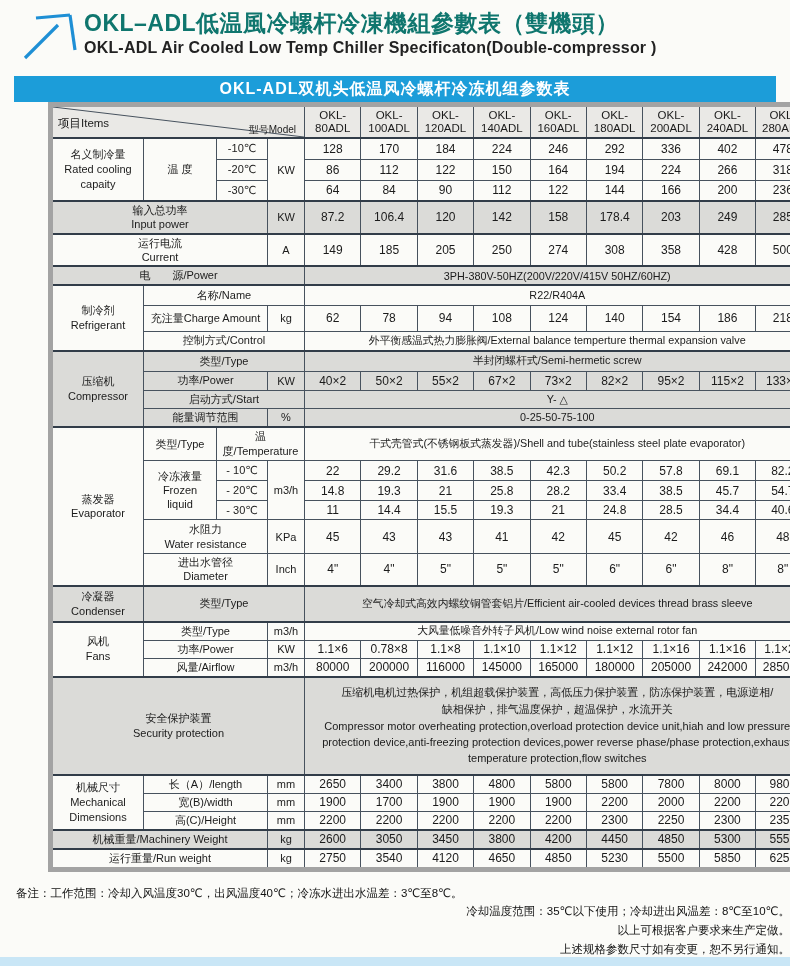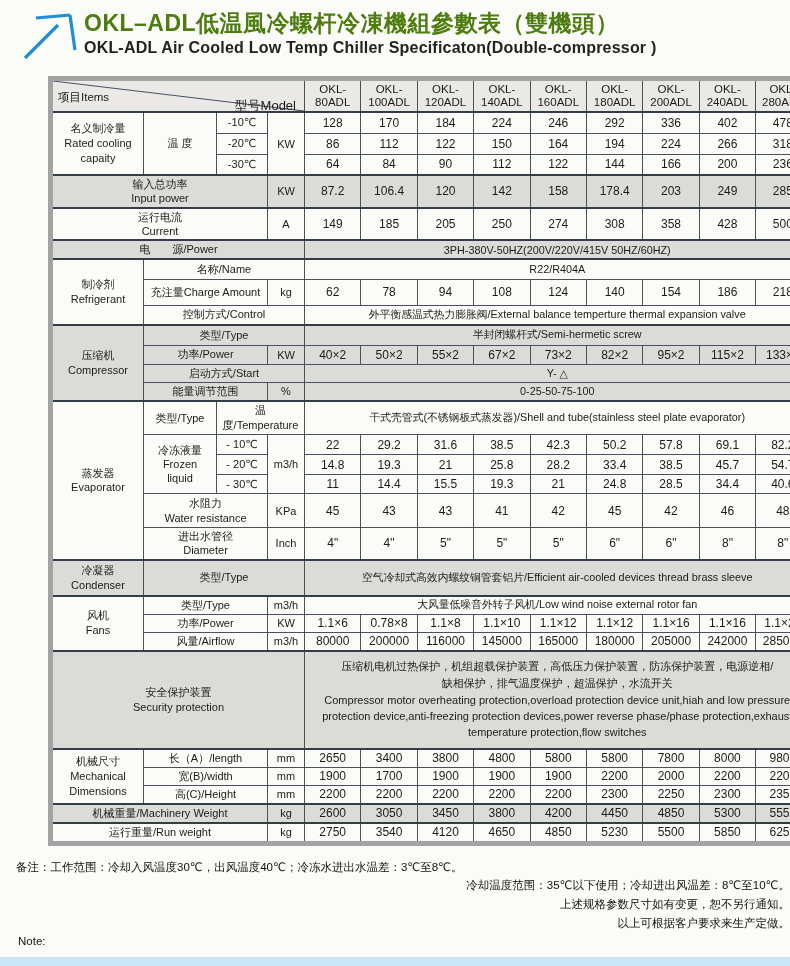--- a/index.html
+++ b/index.html
@@ -5,21 +5,21 @@
   html,body{margin:0;padding:0;}
   body{
     width:790px;height:966px;position:relative;overflow:hidden;
     background:#fbfbf8;
     font-family:"Liberation Sans","DejaVu Sans",sans-serif;
     color:#1b1b1b;
   }
   
   .page-header{position:relative;padding:10px 0 6px 84px;height:58px;}
   .logo{position:absolute;left:22px;top:8px;}
-  .title-zh{font-size:23px;font-weight:bold;letter-spacing:.5px;line-height:1.15;color:#4d7c0f;}
+  .title-zh{font-size:23px;font-weight:bold;letter-spacing:.5px;line-height:1.15;color:#0f766e;}
   .title-en{font-size:16px;font-weight:bold;letter-spacing:.2px;color:#222;margin-top:3px;}
   
   .tbl-wrap{margin:2px 0 0 14px;width:762px;}
   .banner{
     height:26px;background:#1c9dd9;color:#fff;font-size:16px;font-weight:bold;
     display:flex;align-items:center;justify-content:center;letter-spacing:1px;
   }
   table{border-collapse:collapse;table-layout:fixed;width:762px;
         border:5px solid #a3a3a3;margin-left:34px;}
   td{border:1px solid #47525e;text-align:center;vertical-align:middle;
@@ -32,21 +32,21 @@
   td.ml{white-space:pre-line;line-height:1.3;}
   td.merged{white-space:nowrap;font-size:10.8px;}
   td.sec-label{white-space:pre-line;line-height:1.35;}
   td.big-text{text-align:center;padding:4px 7px;vertical-align:middle;}
   .sec-zh{white-space:pre-line;font-size:11px;line-height:1.5;}
   .sec-en{font-size:11px;line-height:1.45;margin-top:2px;}
   
   .diag-cell{position:relative;width:100%;height:30px;}
   .diag-cell svg{position:absolute;left:0;top:0;width:100%;height:100%;}
   .diag-items{position:absolute;left:5px;top:9px;font-size:11.5px;}
-  .diag-model{position:absolute;right:8px;top:16px;font-size:13px;}
+  .diag-model{position:absolute;right:8px;top:16px;font-size:10px;}
   
   .notes{margin:12px 0 0 16px;font-size:11.5px;line-height:1.62;color:#111;}
   .notes .ind{padding-left:36px;text-align:right;}
   .notes .en{padding-left:2px;}
   
   .bottom-bar{position:absolute;left:0;bottom:0;width:790px;height:9px;background:#c9e6f6;}
 </style>
 </head>
 <body>
 
@@ -56,20 +56,21 @@
       <path d="M3 50 L36 17" stroke="#1e8fd5" stroke-width="3.2" fill="none"></path>
       <path d="M14 10 L48 7" stroke="#1e8fd5" stroke-width="3.2" fill="none"></path>
       <path d="M48 7 L53 42" stroke="#1e8fd5" stroke-width="3.2" fill="none"></path>
     </svg>
   </div>
   <div class="title-zh">OKL–ADL低温風冷螺杆冷凍機組參數表（雙機頭）</div>
   <div class="title-en">OKL-ADL Air Cooled Low Temp Chiller Specificaton(Double-compressor )</div>
 </div>
 
 <div class="tbl-wrap">
+  <div class="banner">OKL-ADL双机头低温风冷螺杆冷冻机组参数表</div>
 
   <table>
     <colgroup>
       <col style="width:93px">
         <col style="width:73px">
         <col style="width:51px">
         <col style="width:37px">
       <col style="width:56.4px">
         <col style="width:56.4px">
         <col style="width:56.4px">
@@ -439,19 +440,19 @@
           <td class="val">5850</td>
           <td class="val">6250</td>
         </tr>
   </tbody>
     </table>
 </div>
 
 <div class="notes">
   <div>备注：工作范围：冷却入风温度30℃，出风温度40℃；冷冻水进出水温差：3℃至8℃。</div>
   <div class="ind">冷却温度范围：35℃以下使用；冷却进出风温差：8℃至10℃。</div>
+  <div class="ind">以上可根据客户要求来生产定做。</div>
   <div class="ind">上述规格参数尺寸如有变更，恕不另行通知。</div>
-  <div class="ind">以上可根据客户要求来生产定做。</div>
   <div class="en">Note:</div>
 
 </div>
 
 <div class="bottom-bar"></div>
 
 </body></html>

